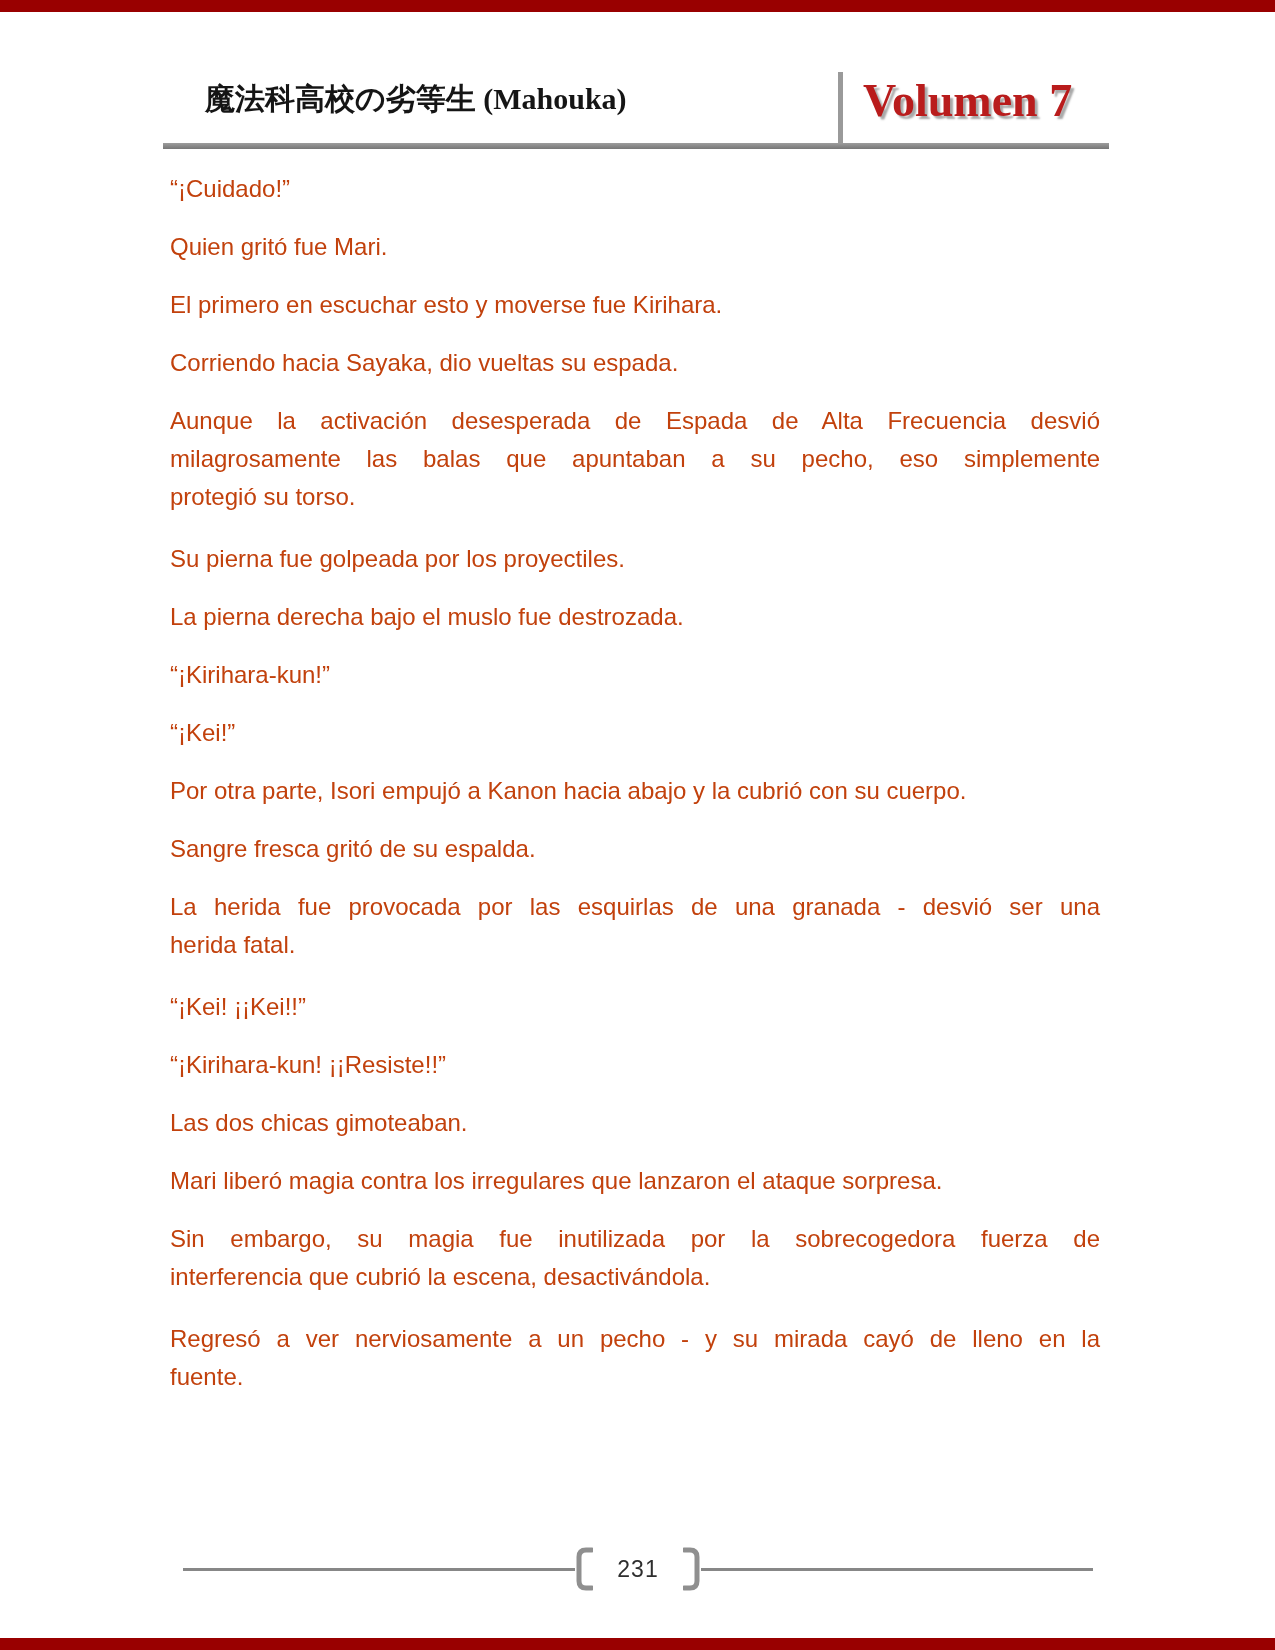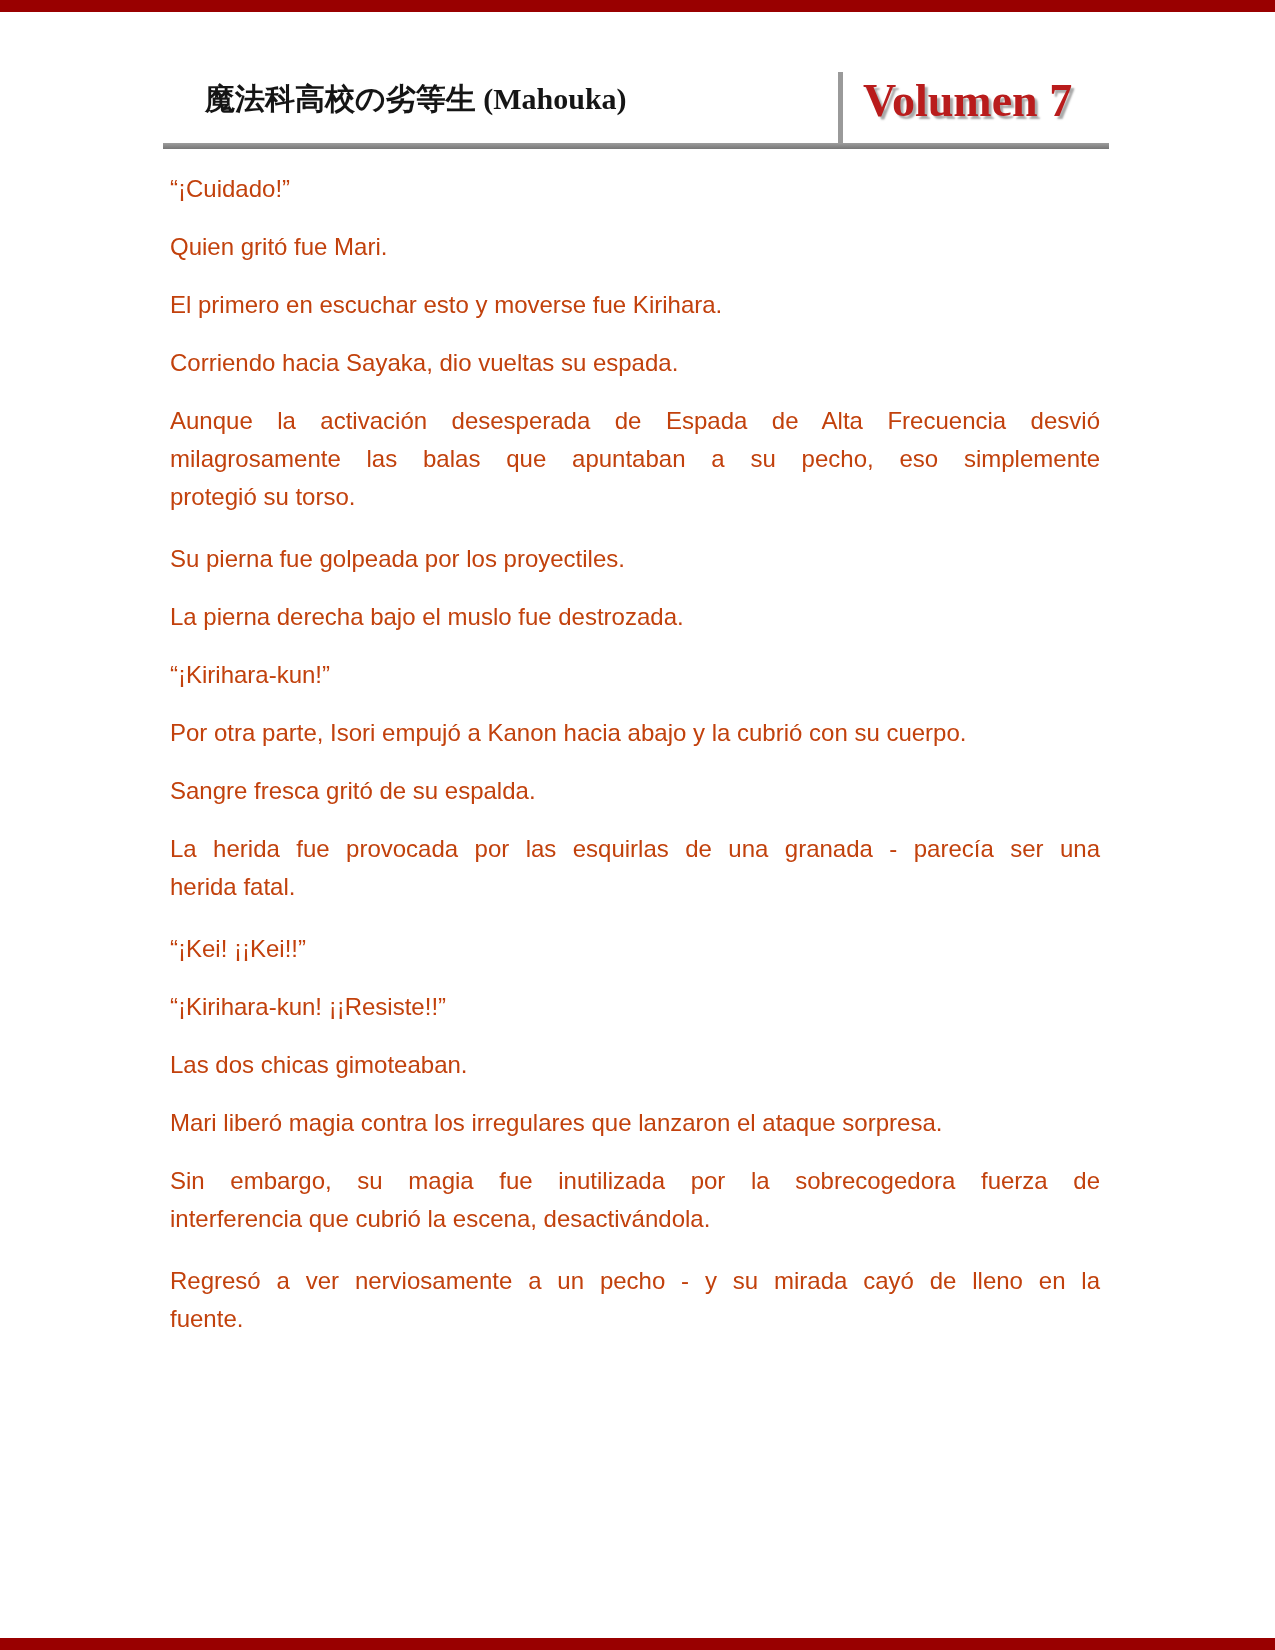--- a/index.html
+++ b/index.html
@@ -149,28 +149,31 @@
     <p class="para">
       <span class="line">Su pierna fue golpeada por los proyectiles.</span>
     </p>
     <p class="para">
       <span class="line">La pierna derecha bajo el muslo fue destrozada.</span>
     </p>
     <p class="para">
       <span class="line">“¡Kirihara-kun!”</span>
     </p>
     <p class="para">
+      <span class="line">“¡Kei!”</span>
+    </p>
+    <p class="para">
       <span class="line">Por otra parte, Isori empujó a Kanon hacia abajo y la cubrió con su cuerpo.</span>
     </p>
     <p class="para">
       <span class="line">Sangre fresca gritó de su espalda.</span>
     </p>
     <p class="para">
       </p>
-      <div class="line stretch">La herida fue provocada por las esquirlas de una granada - parecía ser una</div>
+      <div class="line stretch">La herida fue provocada por las esquirlas de una granada - desvió ser una</div>
       <div class="line">herida fatal.</div>
     <p></p>
     <p class="para">
       <span class="line">“¡Kei! ¡¡Kei!!”</span>
     </p>
     <p class="para">
       <span class="line">“¡Kirihara-kun! ¡¡Resiste!!”</span>
     </p>
     <p class="para">
       <span class="line">Las dos chicas gimoteaban.</span>
@@ -183,16 +186,27 @@
       <div class="line stretch">Sin embargo, su magia fue inutilizada por la sobrecogedora fuerza de</div>
       <div class="line">interferencia que cubrió la escena, desactivándola.</div>
     <p></p>
     <p class="para">
       </p>
       <div class="line stretch">Regresó a ver nerviosamente a un pecho - y su mirada cayó de lleno en la</div>
       <div class="line">fuente.</div>
     <p></p>
   </div>
 
+  <div class="footer">
+    <div class="footer-line"></div>
+    <svg class="bracket-icon" width="18" height="46" viewBox="0 0 18 46">
+      <path d="M17 4 H11 Q4 4 4 11 V35 Q4 42 11 42 H17" fill="none" stroke="#8f8f8f" stroke-width="5" stroke-linecap="round"></path>
+    </svg>
+    <div class="page-number">231</div>
+    <svg class="bracket-icon" width="18" height="46" viewBox="0 0 18 46">
+      <path d="M1 4 H7 Q14 4 14 11 V35 Q14 42 7 42 H1" fill="none" stroke="#8f8f8f" stroke-width="5" stroke-linecap="round"></path>
+    </svg>
+    <div class="footer-line"></div>
+  </div>
 
   <div class="accent-bar bottom"></div>
 
 </div>
 
 </body></html>

